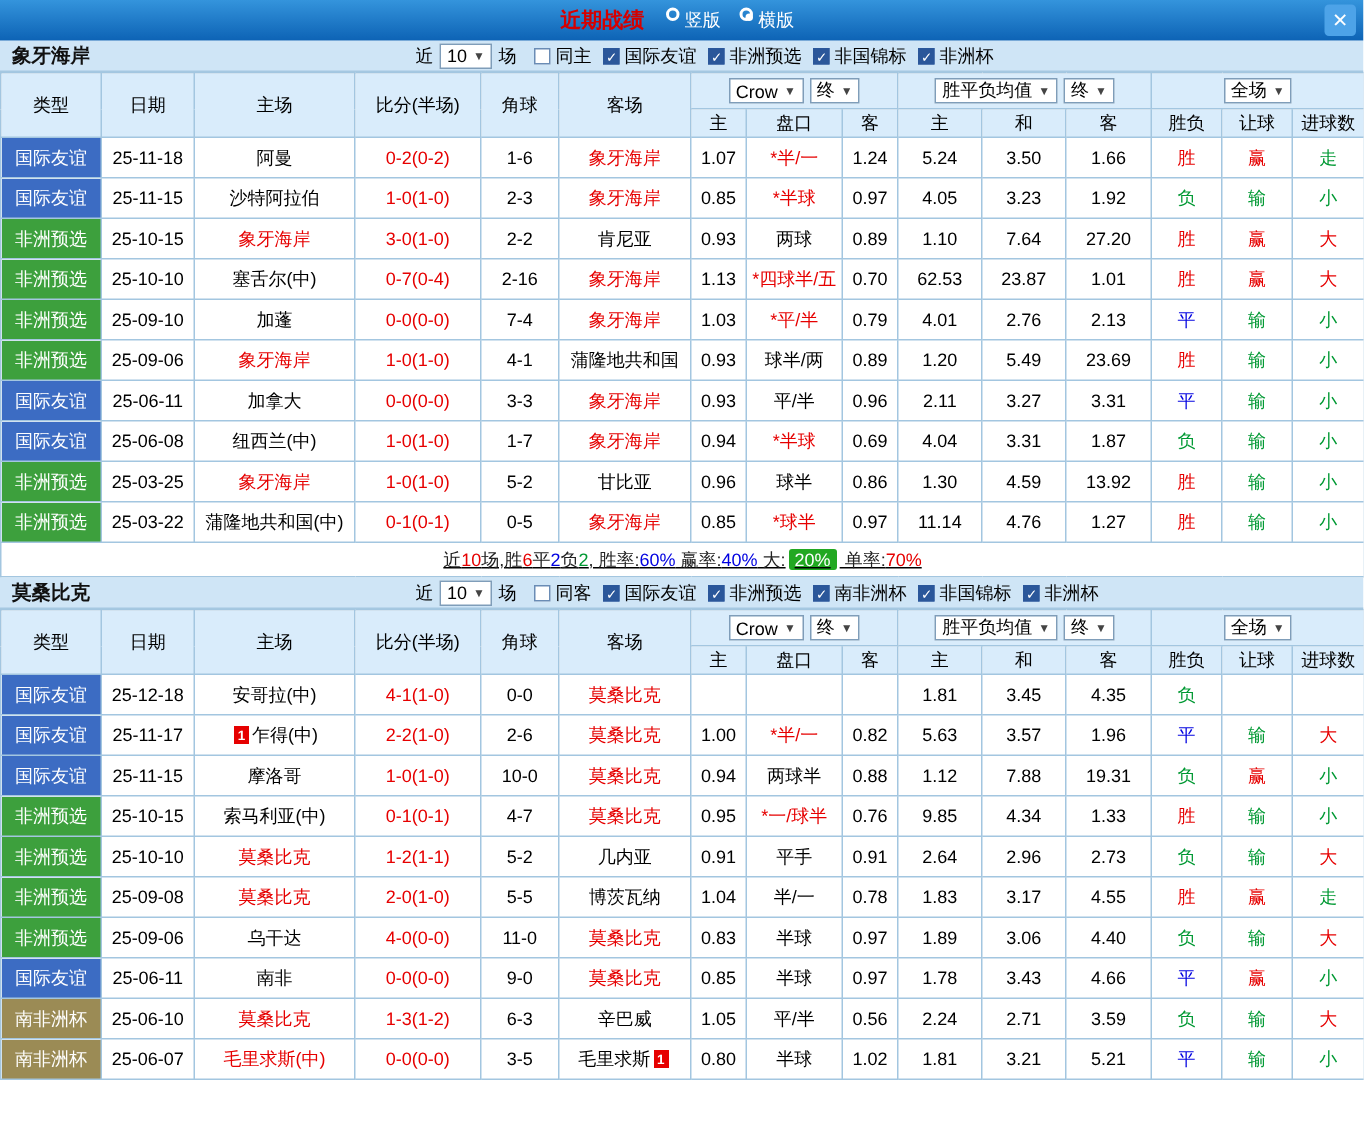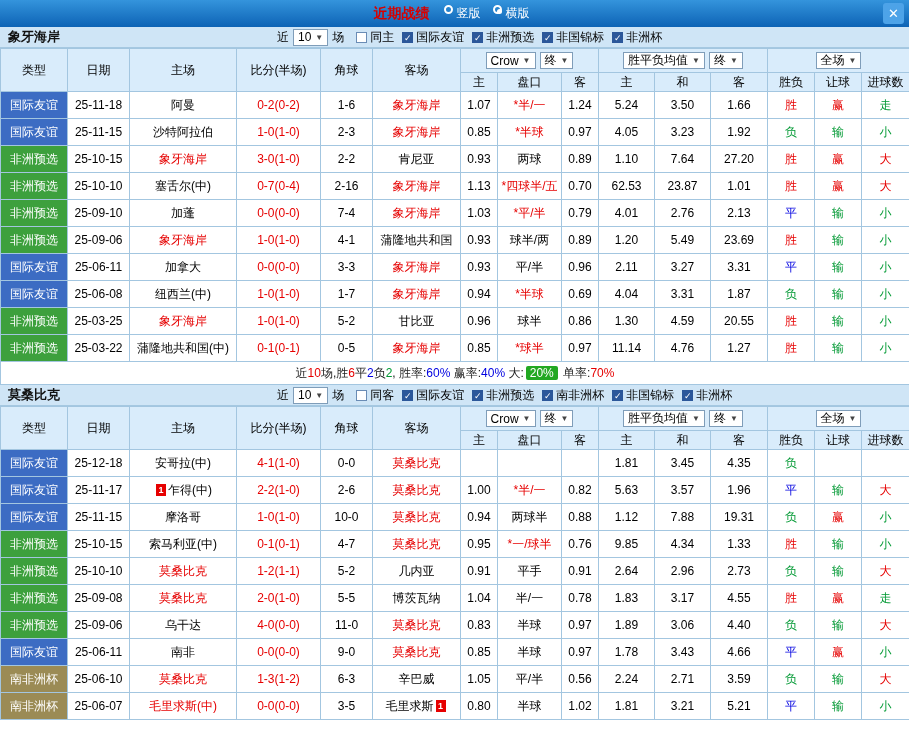--- a/index.html
+++ b/index.html
@@ -55,21 +55,21 @@
   .t-g { background:#3da03d; }
   .t-o { background:#9b8b55; }
   .c-r { color:#e60000; }
   .c-g { color:#009933; }
   .c-b { color:#0000e0; }
   td.score { color:#e60000; }
   .rc {
     display:inline-block; background:#e60000; color:#fff; width:10px; height:12px;
     line-height:12px; font-size:9px; font-weight:bold; margin:0 2px; vertical-align:1px;
   }
-  tr.summary td { height:23px; background:#fff; white-space:pre; }
+  tr.summary td { height:23px; background:#fff; white-space:pre;text-decoration:underline; }
   .s-k { color:#222; }
   .s-r { color:#e60000; }
   .s-b { color:#0000e0; }
   .s-g { color:#009933; }
   .s-badge { background:#22a822; color:#fff; padding:0 4px; border-radius:2px; margin:0 2px; }
 </style>
 </head>
 <body>
 
 <div class="topbar">
@@ -326,21 +326,21 @@
           <td>25-03-25</td>
           <td class="c-r">象牙海岸</td>
           <td class="score">1-0(1-0)</td>
           <td>5-2</td>
           <td class="">甘比亚</td>
           <td>0.96</td>
           <td class="">球半</td>
           <td>0.86</td>
           <td>1.30</td>
           <td>4.59</td>
-          <td>20.55</td>
+          <td>13.92</td>
           <td class="c-r">胜</td>
           <td class="c-g">输</td>
           <td class="c-g">小</td>
         </tr>
         <tr>
           <td class="type t-g">非洲预选</td>
           <td>25-03-22</td>
           <td class="">蒲隆地共和国(中)</td>
           <td class="score">0-1(0-1)</td>
           <td>0-5</td>

